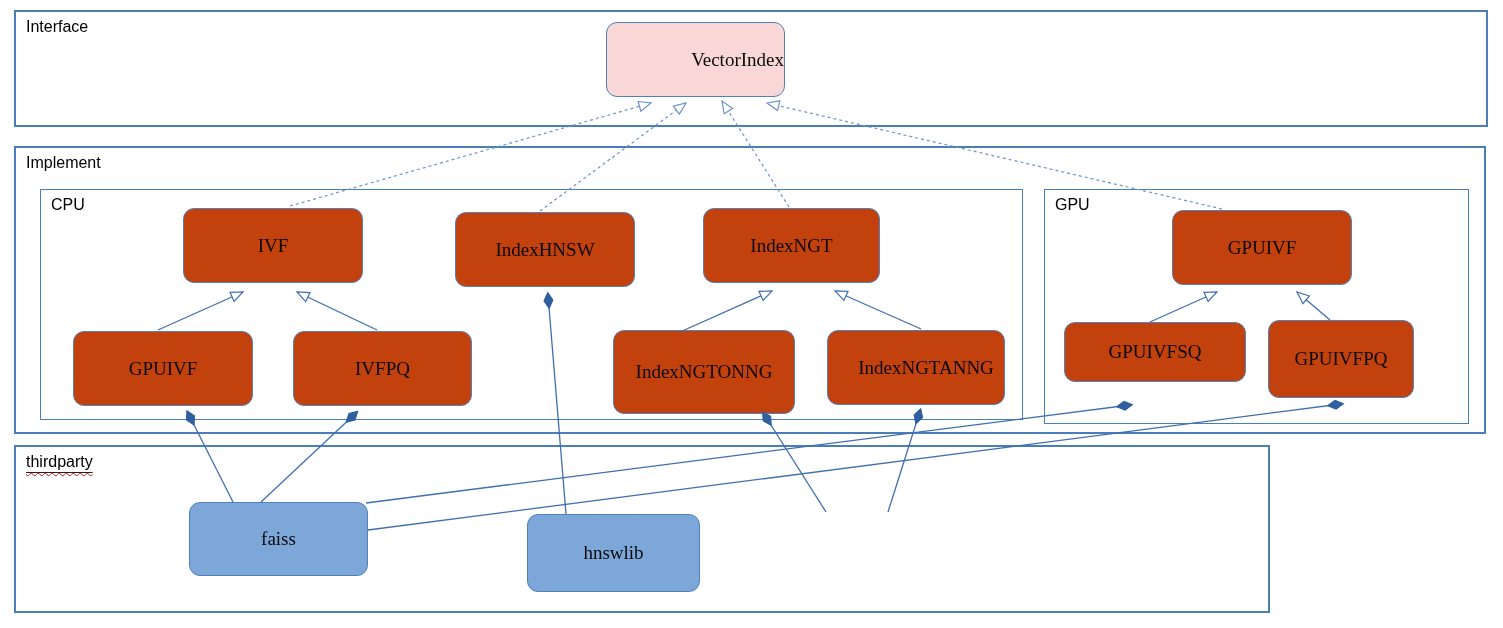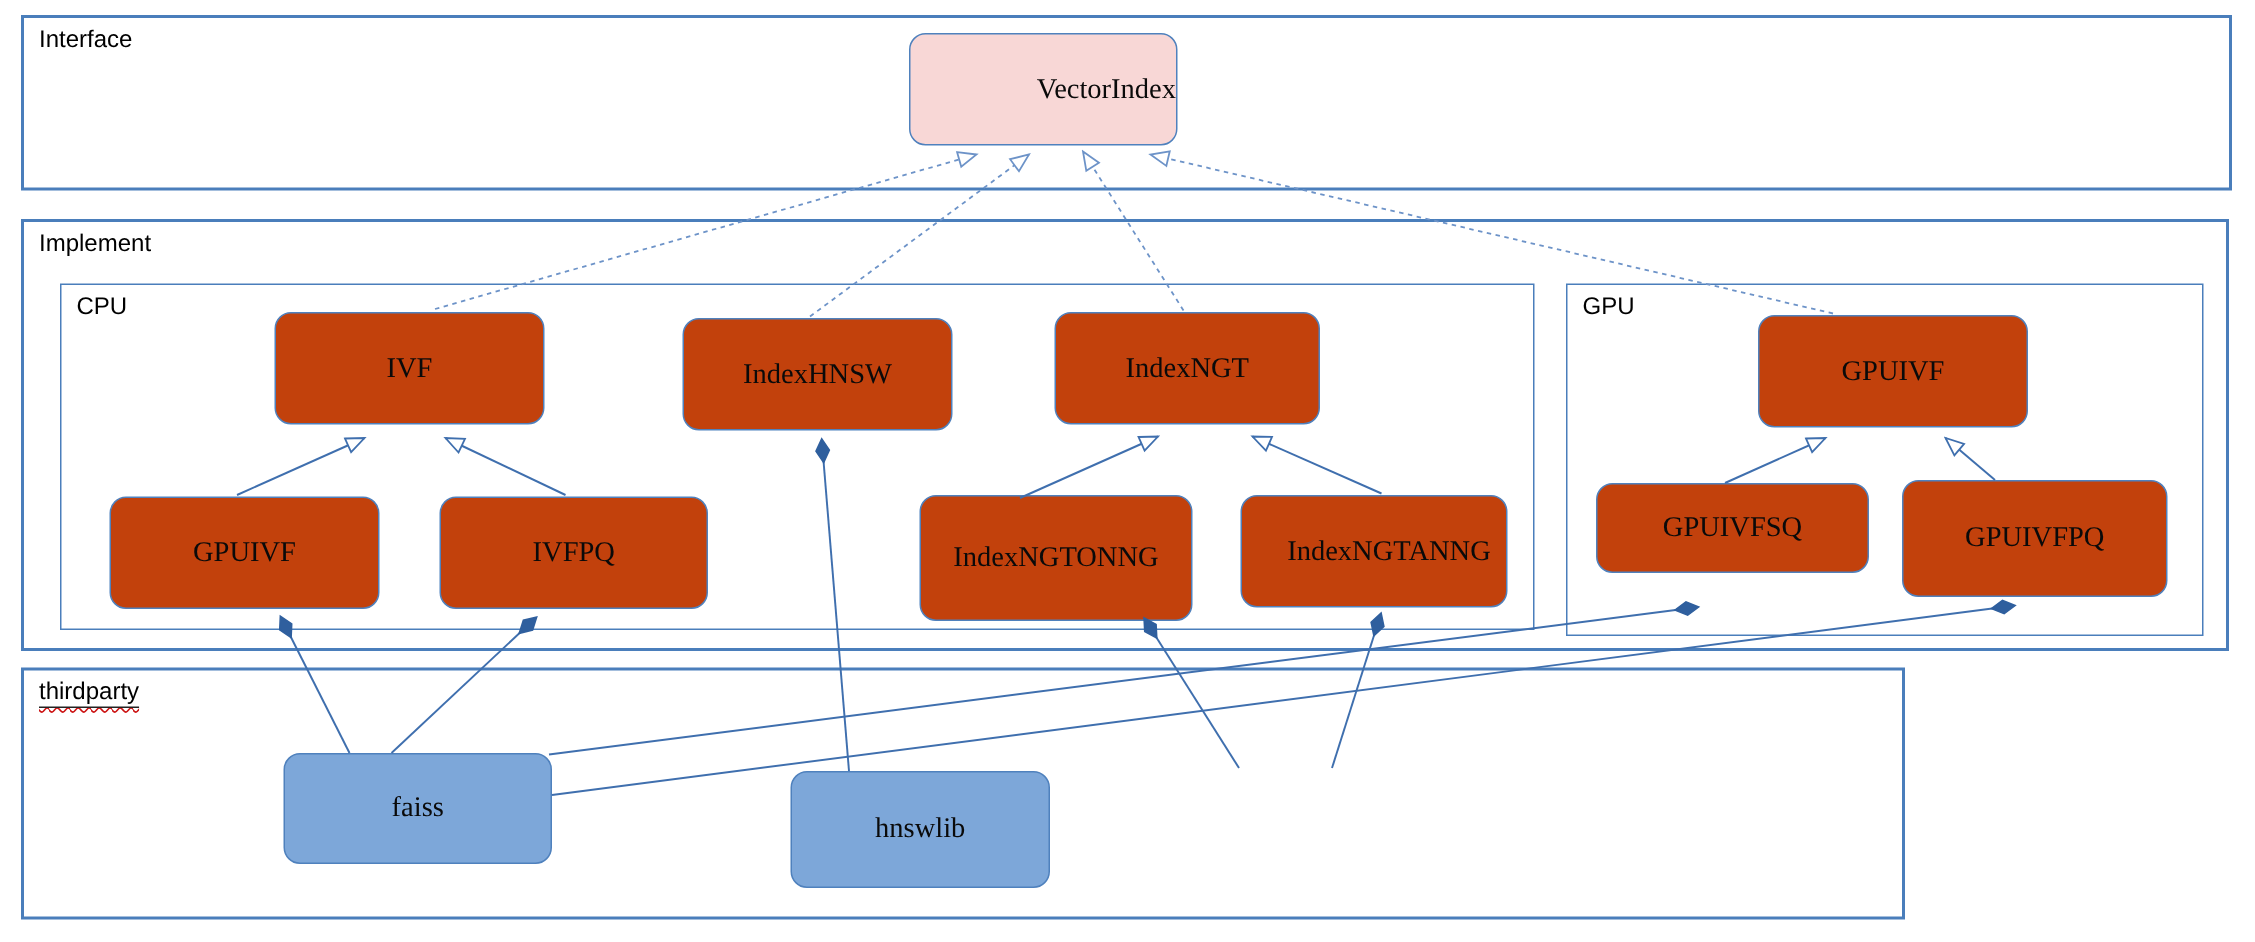--- a/index.html
+++ b/index.html
@@ -117,21 +117,21 @@
   </div>
 
   <div class="node green" style="left:827px; top:330px; width:178px; height:75px;padding-left:20px;">
     <span class="node-label">IndexNGTANNG</span>
   </div>
 
   <div class="node green" style="left:1064px; top:322px; width:182px; height:60px;">
     <span class="node-label">GPUIVFSQ</span>
   </div>
 
-  <div class="node green" style="left:1268px; top:320px; width:177px; height:78px;">
+  <div class="node green" style="left:1268px; top:320px; width:146px; height:78px;">
     <span class="node-label">GPUIVFPQ</span>
   </div>
 
   <div class="node blue" style="left:189px; top:502px; width:179px; height:74px;">
     <span class="node-label">faiss</span>
   </div>
 
   <div class="node blue" style="left:483px; top:514px; width:173px; height:78px;margin-left:44px;">
     <span class="node-label">hnswlib</span>
   </div>

